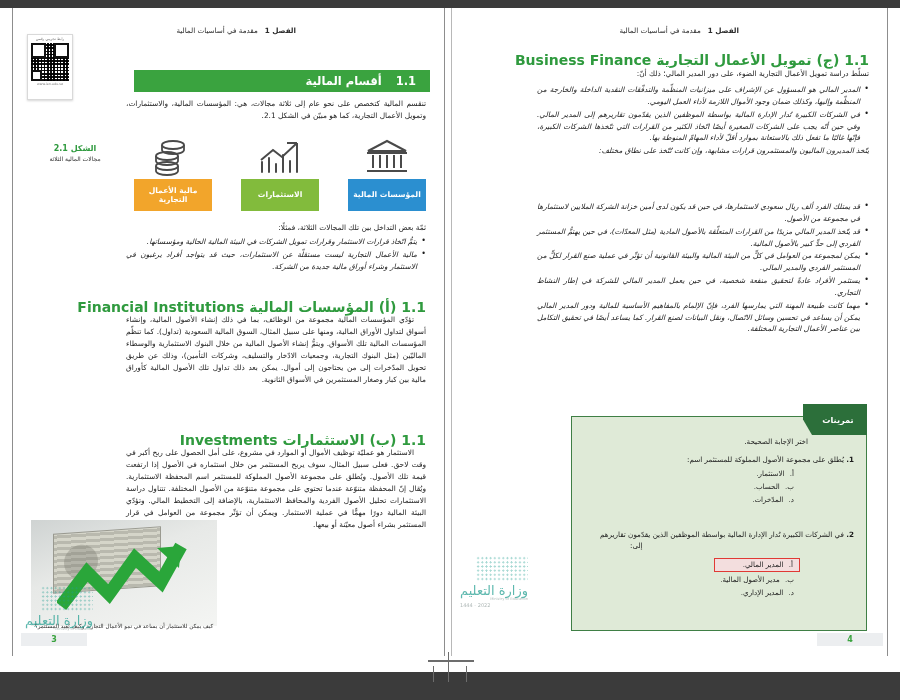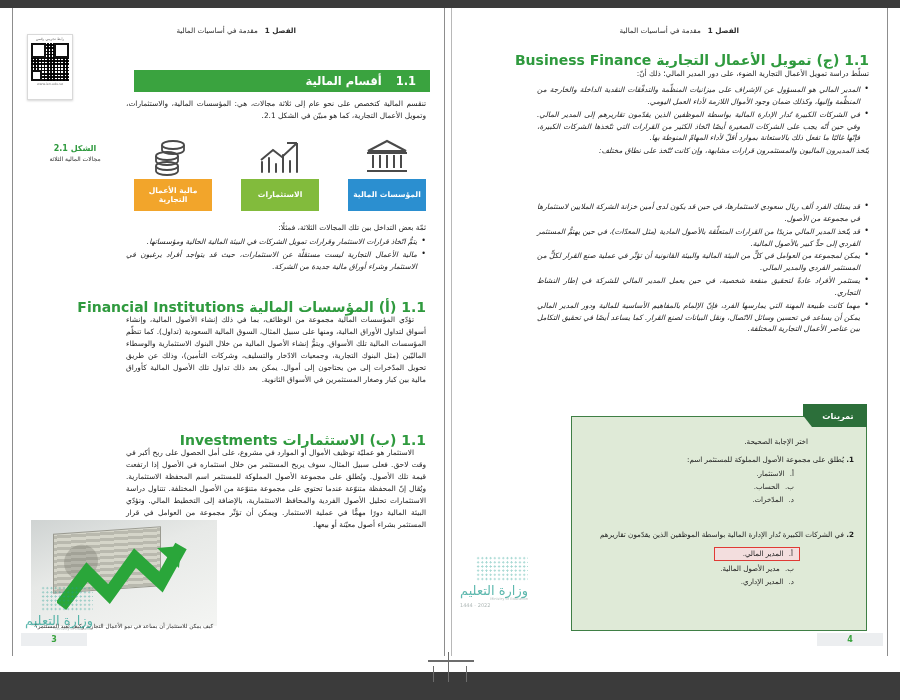--- a/index.html
+++ b/index.html
@@ -342,21 +342,21 @@
     top: 408px;
     width: 296px;
     height: 215px;
     background: #dfead7;
     border: 1px solid #3f7f45;
   }
   .exercise-tab {
     position: absolute;
     top: -13px;
     right: -1px;
-    height: 23px;
+    height: 31px;
     min-width: 64px;
     background: #2c6f3a;
     color: #ffffff;
     font-size: 8.2px;
     font-weight: bold;
     display: flex;
     align-items: center;
     justify-content: center;
     padding: 0 10px 0 16px;
     clip-path: polygon(0 0, 100% 0, 100% 100%, 9px 100%, 0 50%);
@@ -621,20 +621,21 @@
           <div class="opt">
             <span class="opt-letter">د.</span>
             <span>المدّخرات.</span>
           </div>
         </div>
 
         <div class="q-block" style="top:113px;">
           <div class="q-stem">
             <span class="q-num">2.</span>
             <span>في الشركات الكبيرة تُدار الإدارة المالية بواسطة الموظفين الذين يقدّمون تقاريرهم</span>
+            <span class="stem-tail">إلى:</span>
           </div>
           <div class="opt-row">
             <span class="opt highlight">
               <span class="opt-letter">أ.</span>
               <span>المدير المالي.</span>
             </span>
           </div>
           <div class="opt">
             <span class="opt-letter">ب.</span>
             <span>مدير الأصول المالية.</span>

